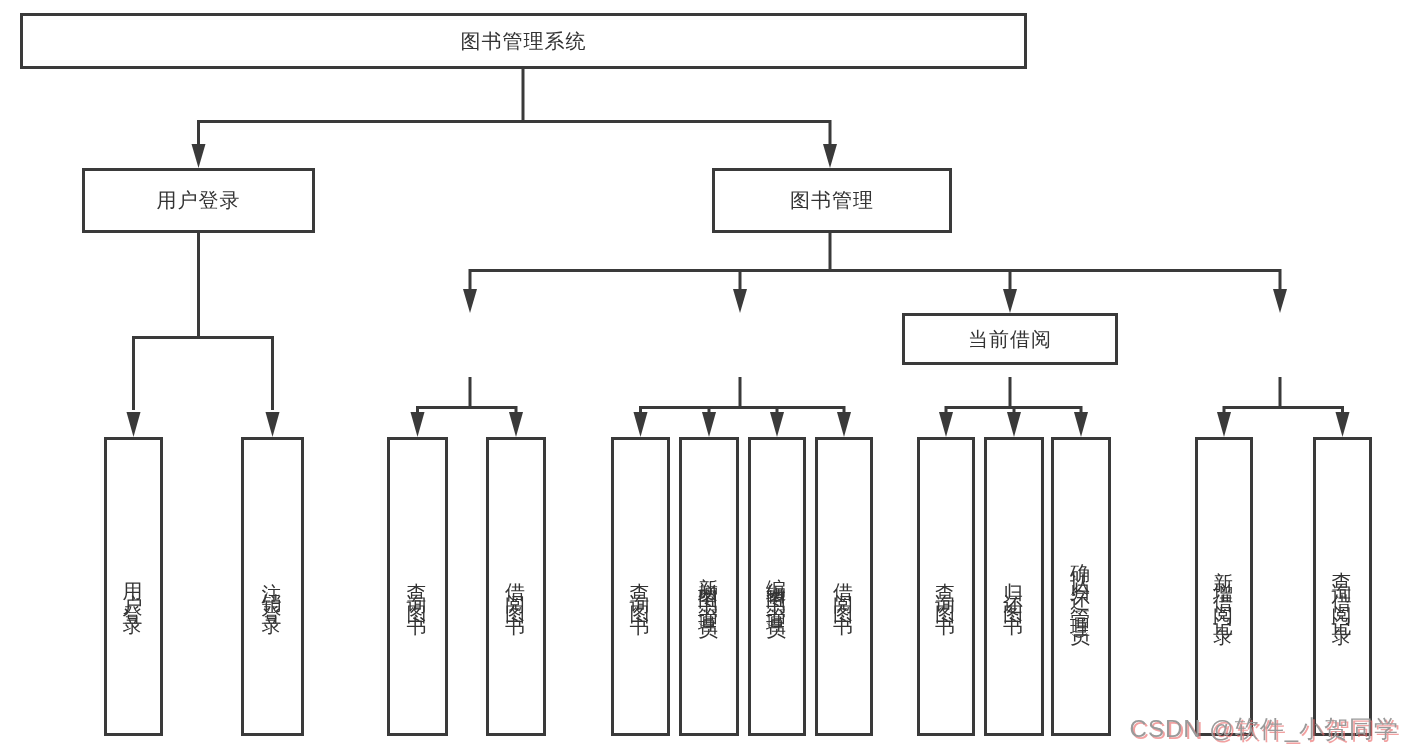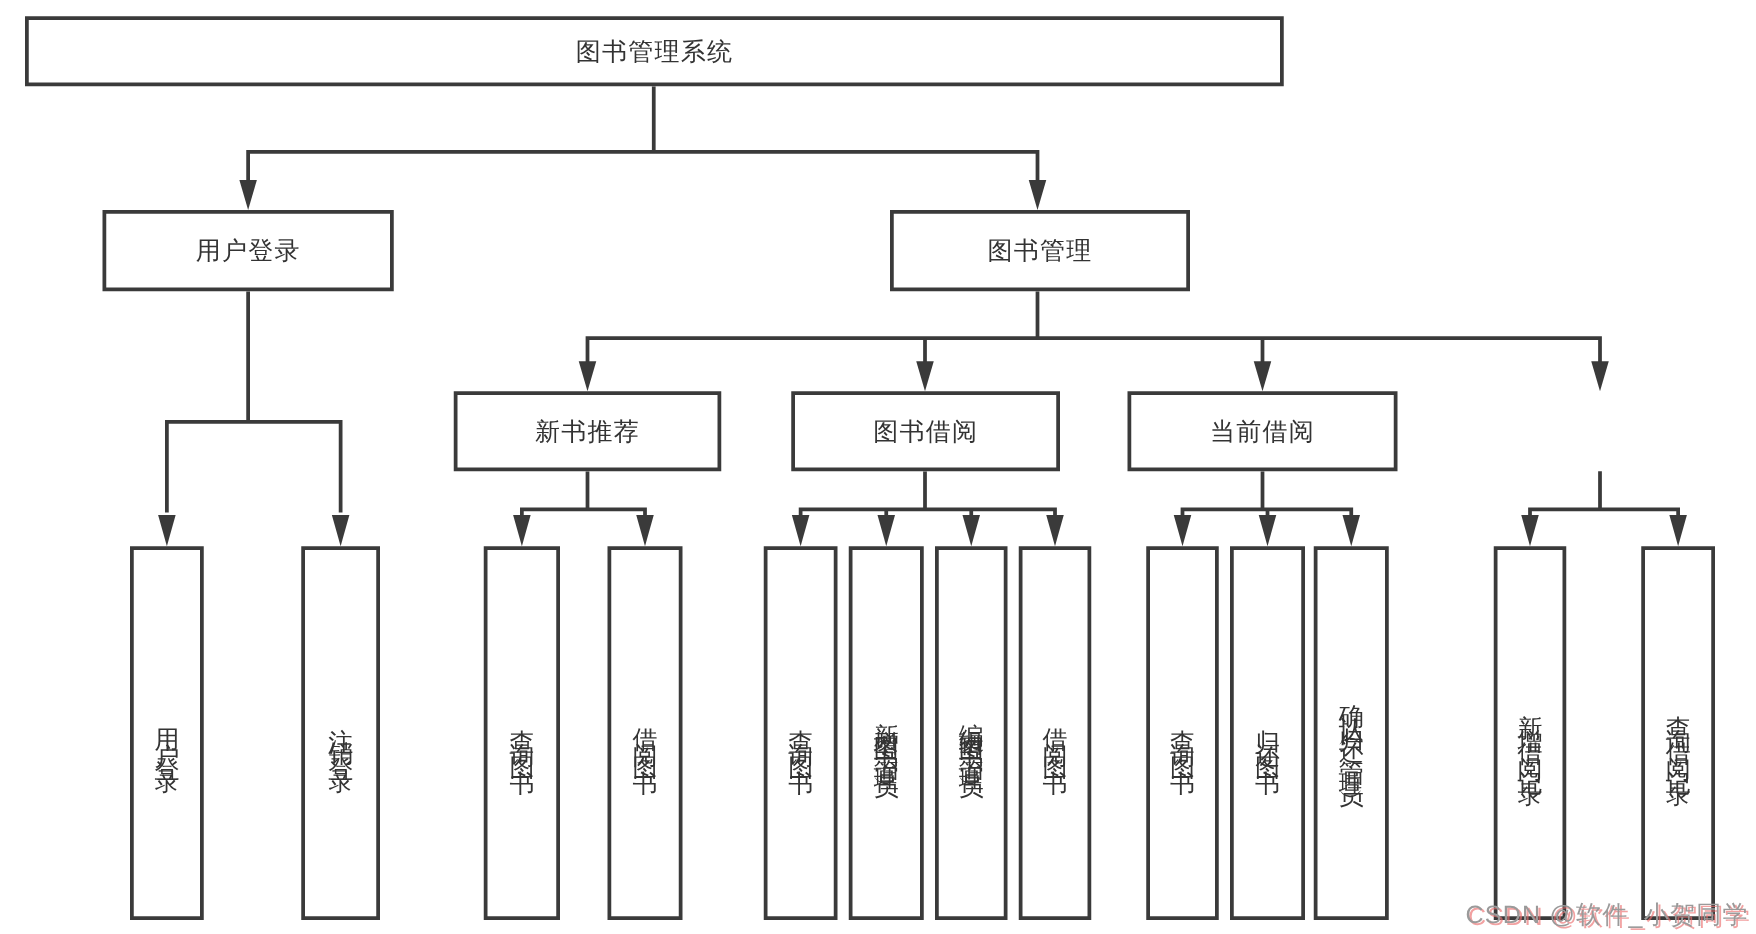--- a/index.html
+++ b/index.html
@@ -26,21 +26,21 @@
     writing-mode:vertical-rl;
     text-orientation:mixed;
     letter-spacing:11px;
     padding-top:4px;
     white-space:normal;
   }
   .leaf.dense{letter-spacing:6px;}
   .watermark{
     position:absolute;
     right:6px;bottom:2px;
-    font-size:20px;
+    font-size:24px;
     color:#9a9a9a;
     text-shadow:2px 2px 0 rgba(235,110,110,0.65);
     letter-spacing:1px;
     margin-top:36px;
   }
 </style>
 </head>
 <body>
 
 <div class="stage">
@@ -105,23 +105,21 @@
       <polygon points="1217,412 1231,412 1224,437" fill="#3a3a3a" stroke="none"></polygon>
       <polygon points="1335.5,412 1349.5,412 1342.5,437" fill="#3a3a3a" stroke="none"></polygon>
     </g>
   </svg>
 
   <div class="node" style="left:20px;top:13px;width:1007px;height:56px;">图书管理系统</div>
 
   <div class="node" style="left:82px;top:168px;width:233px;height:65px;">用户登录</div>
   <div class="node" style="left:712px;top:168px;width:240px;height:65px;">图书管理</div>
 
-  <div class="node" style="left:363px;top:313px;width:214px;height:64px;">新书推荐</div>
-  <div class="node" style="left:633px;top:313px;width:215px;height:64px;">图书借阅</div>
-  <div class="node" style="left:902px;top:313px;width:216px;height:64px;">当前借阅</div>
+  <div class="node" style="left:902px;top:313px;width:216px;height:52px;">当前借阅</div>
 
   <div class="node leaf" style="left:104px;top:437px;width:59px;height:299px;">用户登录</div>
   <div class="node leaf" style="left:241px;top:437px;width:63px;height:299px;">注销登录</div>
   <div class="node leaf" style="left:387px;top:437px;width:61px;height:299px;">查询图书</div>
   <div class="node leaf" style="left:486px;top:437px;width:60px;height:299px;">借阅图书</div>
   <div class="node leaf" style="left:611px;top:437px;width:59px;height:299px;">查询图书</div>
   <div class="node leaf dense" style="left:679px;top:437px;width:60px;height:299px;">新增图书（管理员）</div>
   <div class="node leaf dense" style="left:748px;top:437px;width:58px;height:299px;">编辑图书（管理员）</div>
   <div class="node leaf" style="left:815px;top:437px;width:58px;height:299px;">借阅图书</div>
   <div class="node leaf" style="left:917px;top:437px;width:58px;height:299px;">查询图书</div>

